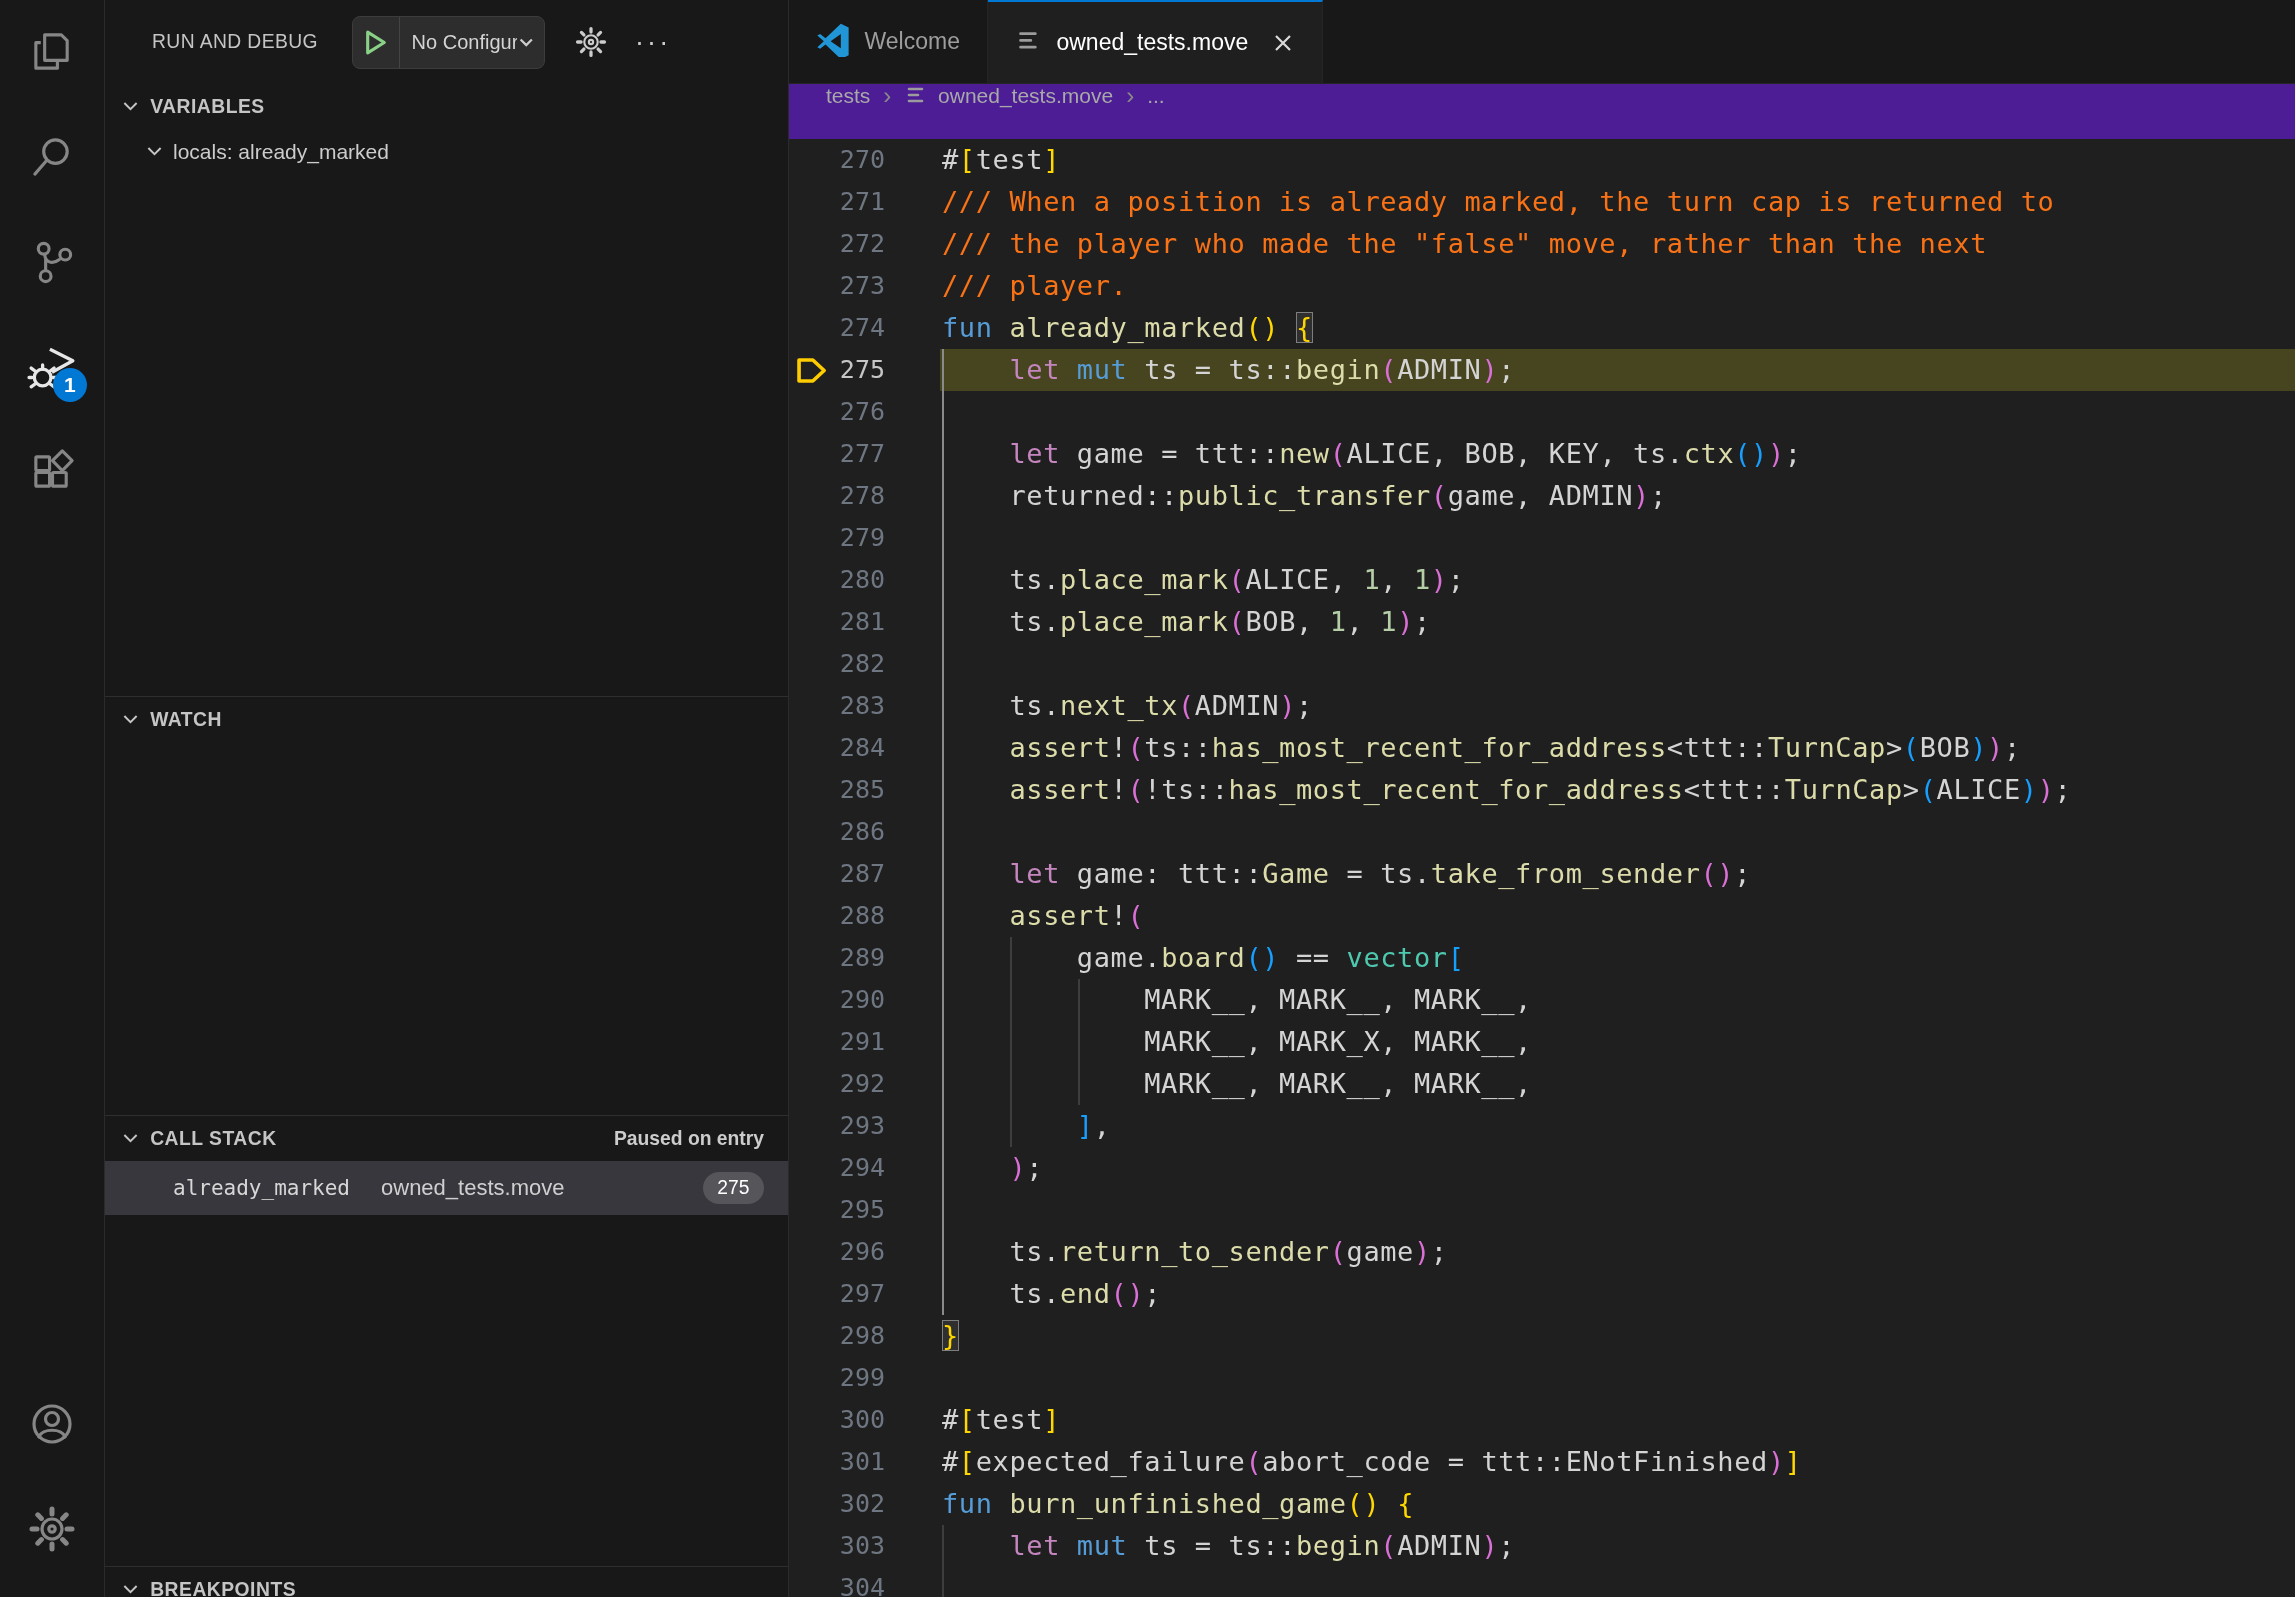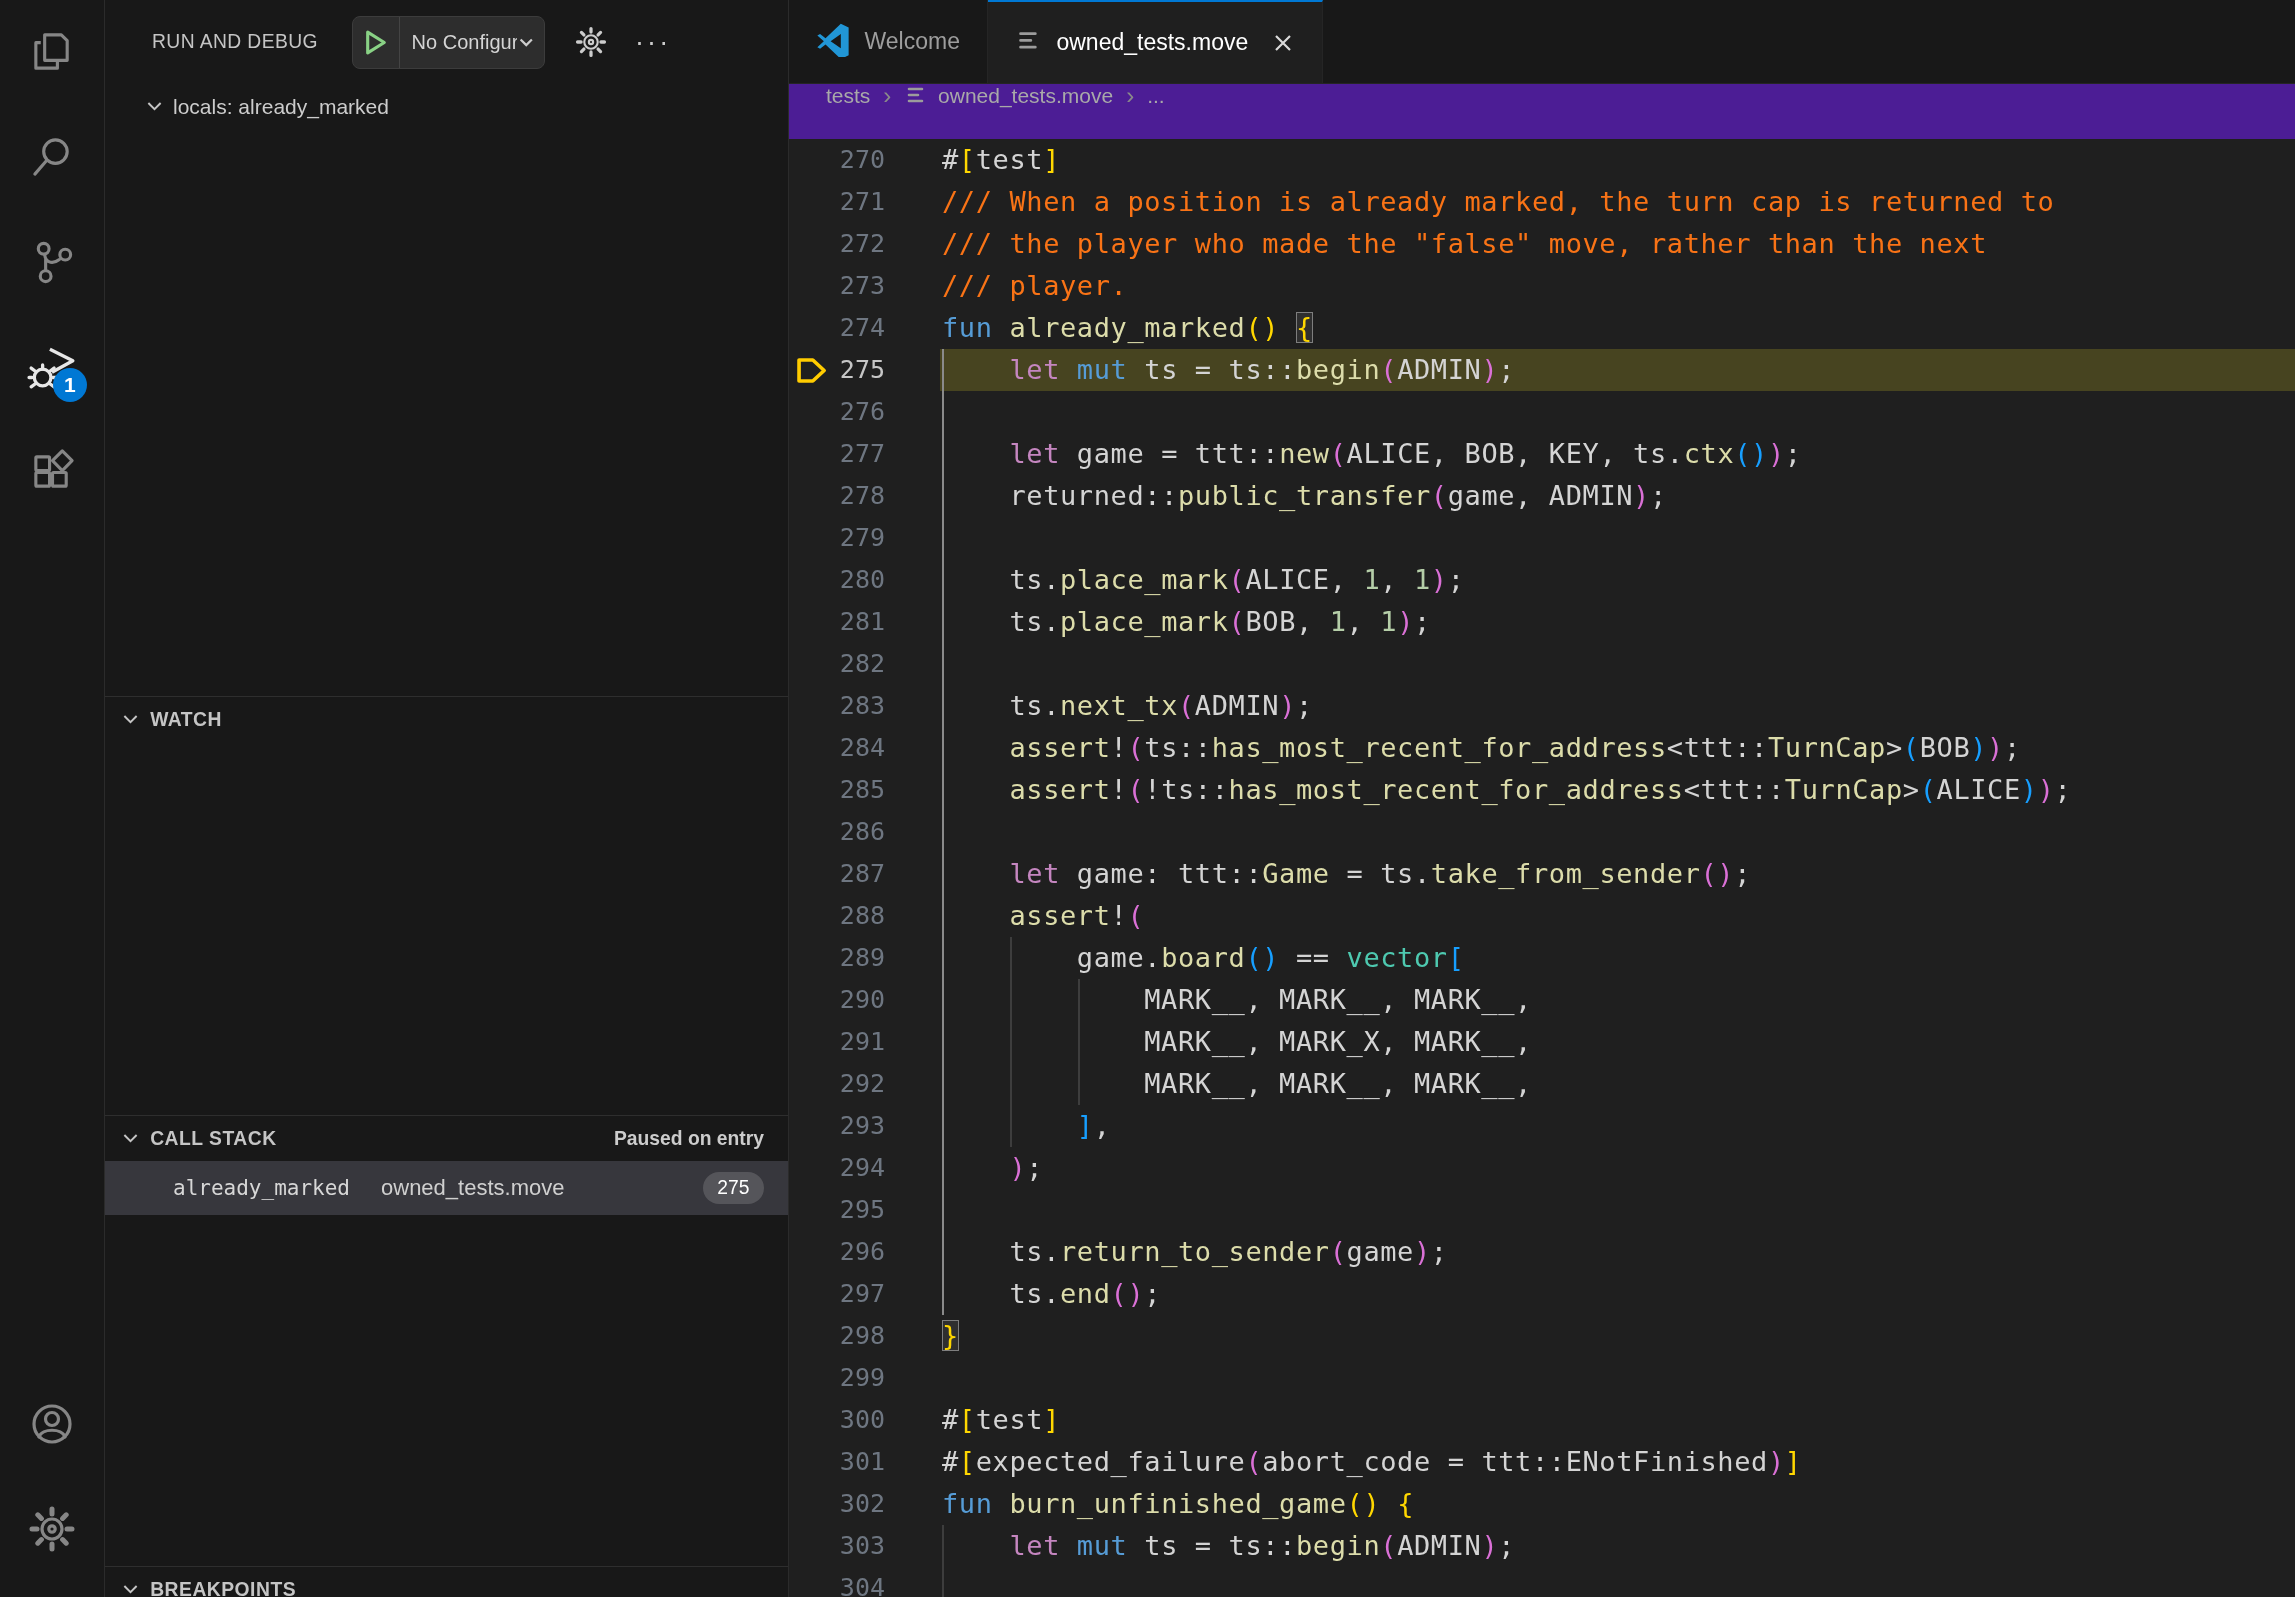--- a/index.html
+++ b/index.html
@@ -162,20 +162,28 @@
               <path d="M24 10 v-5 M24 43 v-5 M10 24 h-5 M43 24 h-5 M14 14 l-3.5-3.5 M37.5 37.5 l-3.5-3.5 M14 34 l-3.5 3.5 M37.5 10.5 l-3.5 3.5"></path>
             </g>
           </svg>
         </span>
       <span class="sb-dots">···</span>
     </div>
 
     <div class="sb-sections">
 
       <div class="sec" style="top:0;height:612px;">
+        <div class="sec-head">
+          <span class="chev">
+              <svg width="21" height="21" viewBox="0 0 24 24">
+                <path d="M5 8 l7 7 7-7" fill="none" stroke="#c5c5c5" stroke-width="2.2"></path>
+              </svg>
+            </span>
+          <span class="sec-label">VARIABLES</span>
+        </div>
         <div class="tree-row">
           <span class="chev">
               <svg width="21" height="21" viewBox="0 0 24 24">
                 <path d="M5 8 l7 7 7-7" fill="none" stroke="#c5c5c5" stroke-width="2.2"></path>
               </svg>
             </span>
           <span class="tree-label">locals: already_marked</span>
         </div>
       </div>
 

